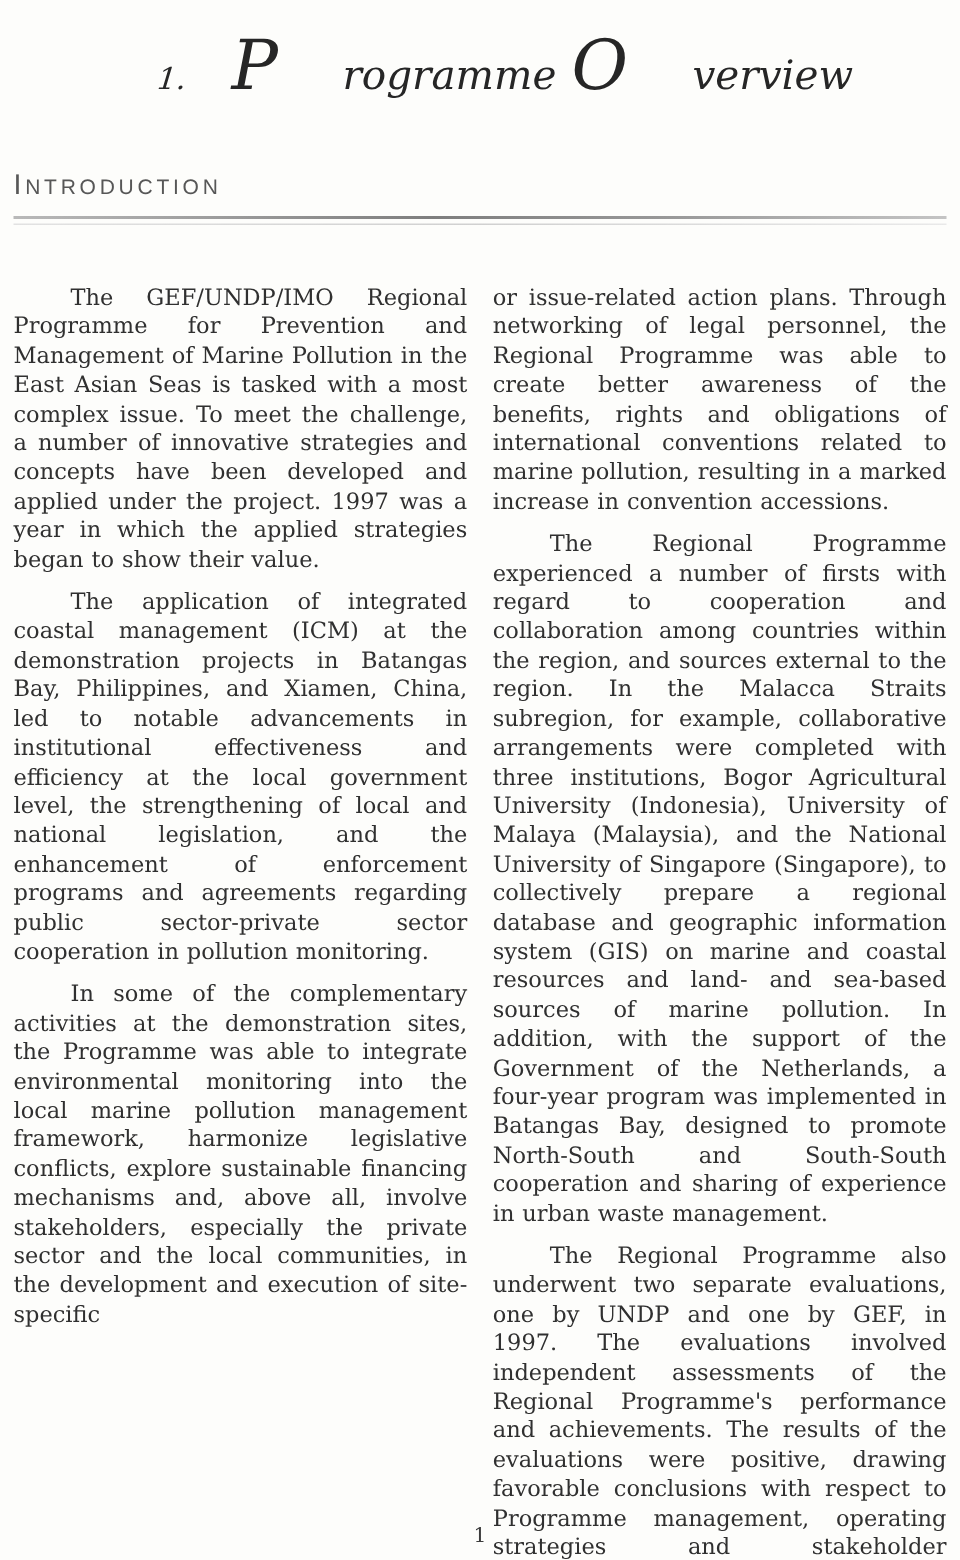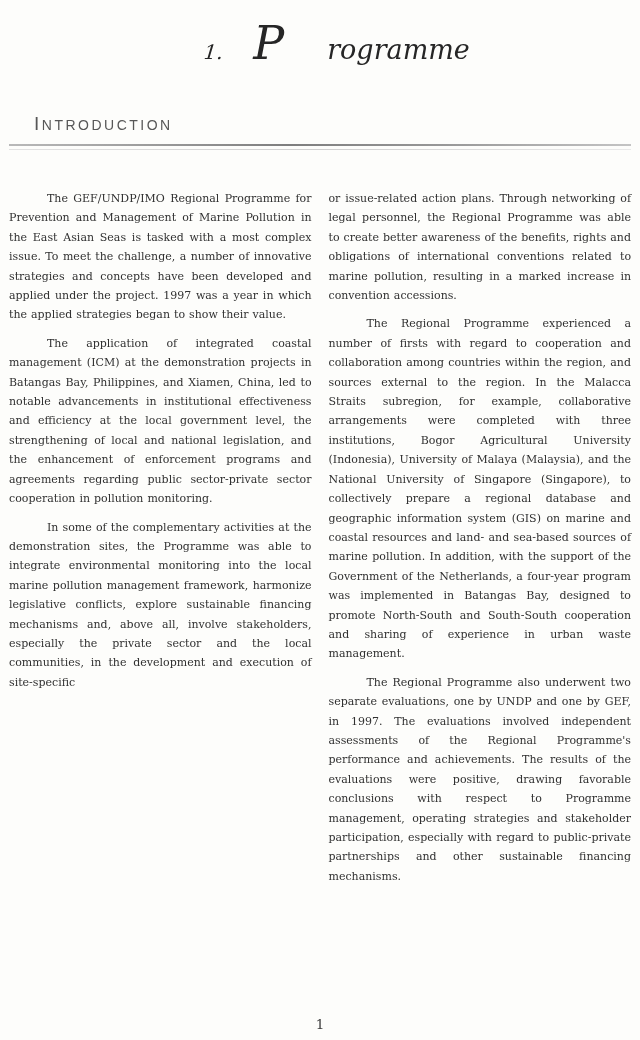--- a/index.html
+++ b/index.html
@@ -49,21 +49,20 @@
     font-style: italic;
     margin-left: 44px;
   }
   
   .section-heading {
     margin-top: 44px;
     color: #575757;
     font-family: "Liberation Sans", sans-serif;
     letter-spacing: 2.5px;
     line-height: 20px;
-    margin-left: 25px;
   }
   .heading-cap   { font-size: 19px; }
   .heading-rest  { font-size: 14px; }
   
   .rule-dark {
     margin-top: 9px;
     height: 2px;
     background: linear-gradient(90deg, #b9b9b9, #7e7e7e 45%, #989898 70%, #c4c4c4);
     border: none;
   }
@@ -75,21 +74,21 @@
   }
   
   .columns {
     display: flex;
     gap: 17px;
     margin-top: 39px;
   }
   .col { flex: 1 1 0; min-width: 0; }
   .col p {
     margin: 0 0 9px 0;
-    font-size: 11px;
+    font-size: 15px;
     line-height: 19.4px;
     text-align: justify;
     text-indent: 38px;
     color: #303030;
     word-spacing: 0.5px;
   }
   .col p.no-indent { text-indent: 0; }
   
   .page-number {
     position: absolute;
@@ -102,20 +101,21 @@
   }
 </style>
 </head>
 <body>
 
 <div class="page">
 
   <div class="title-row">
     <span class="chapter-num">1.</span>
     <span class="title-word"><span class="title-cap">P</span><span class="title-rest">rogramme</span></span>
+    <span class="title-word"><span class="title-cap">O</span><span class="title-rest">verview</span></span>
   </div>
 
   <div class="section-heading">
     <span class="heading-cap">I</span><span class="heading-rest">NTRODUCTION</span>
   </div>
 
   <div class="rule-dark"></div>
   <div class="rule-light"></div>
 
   <div class="columns">

